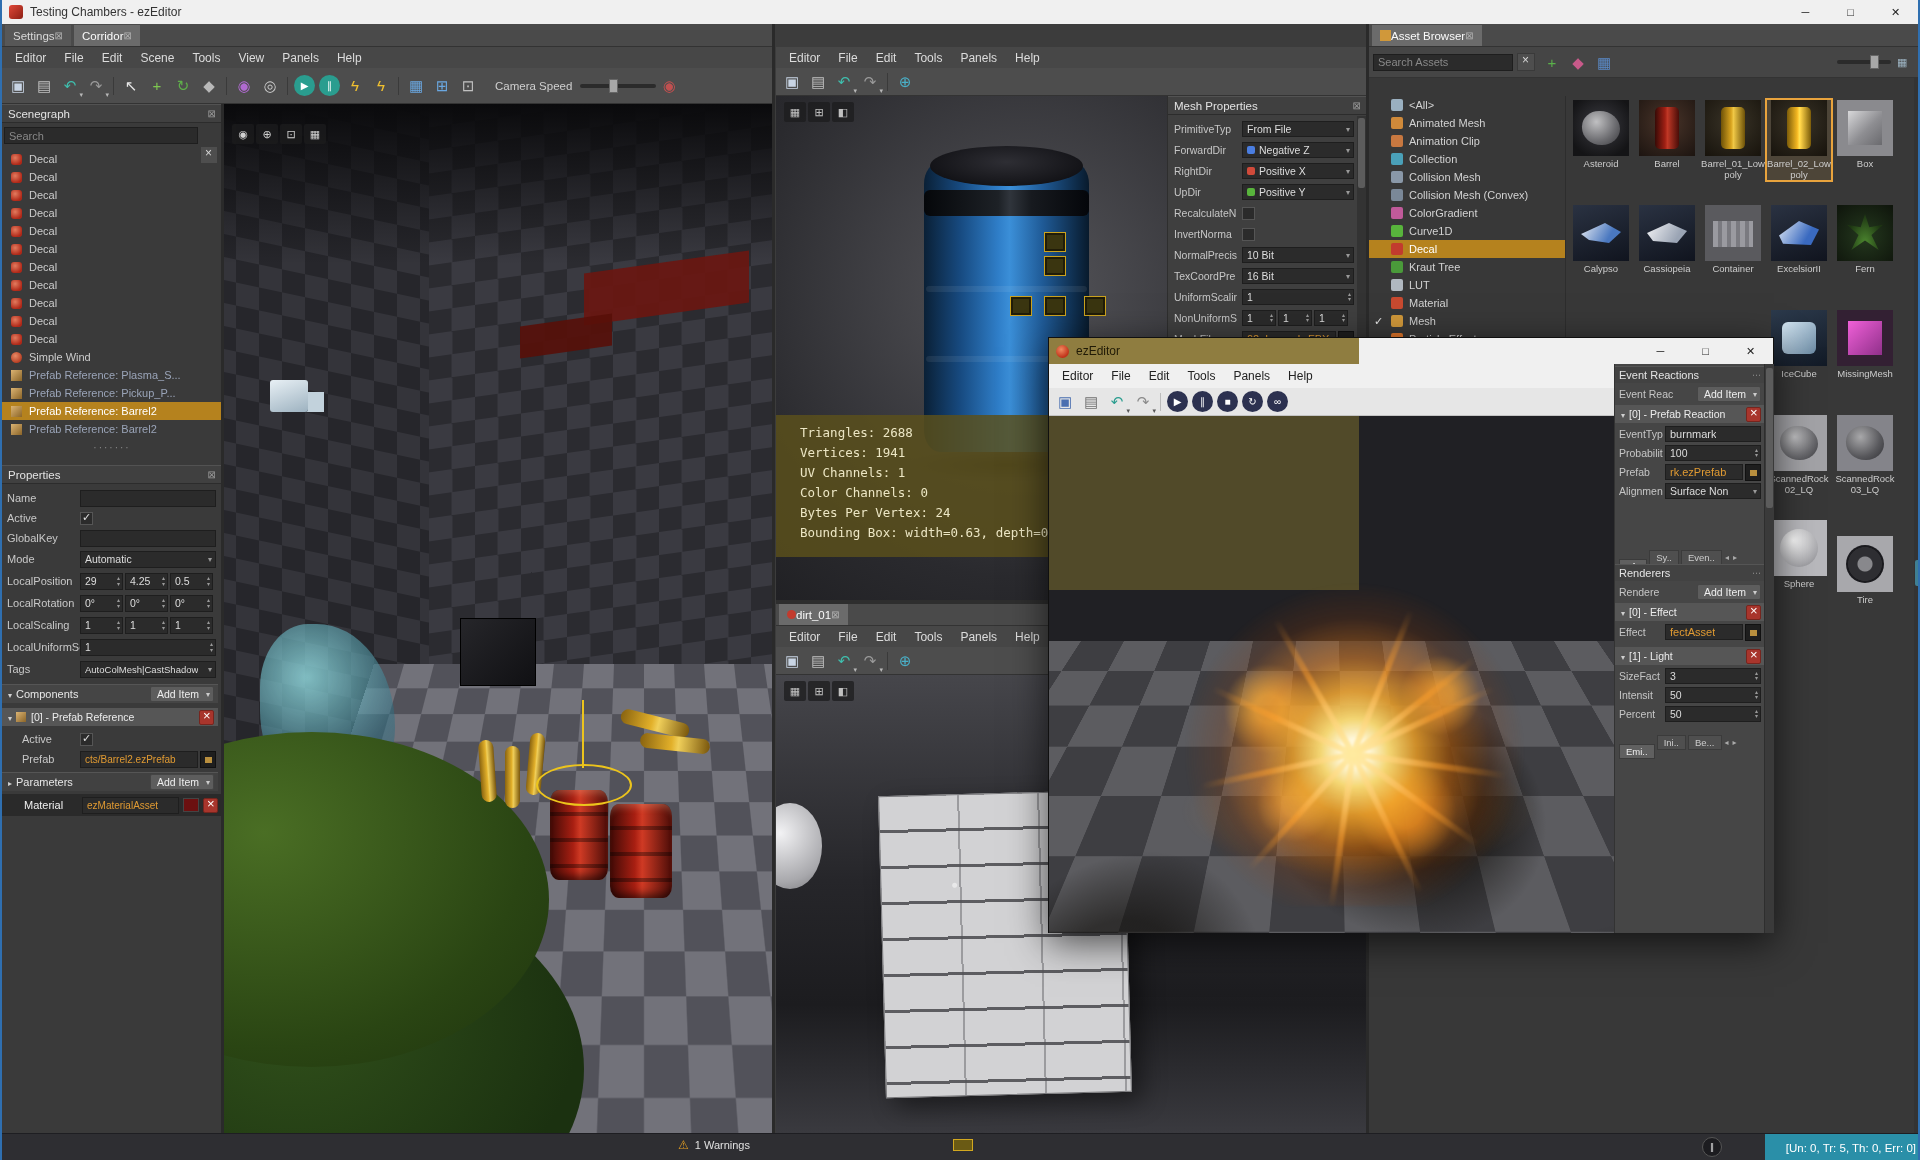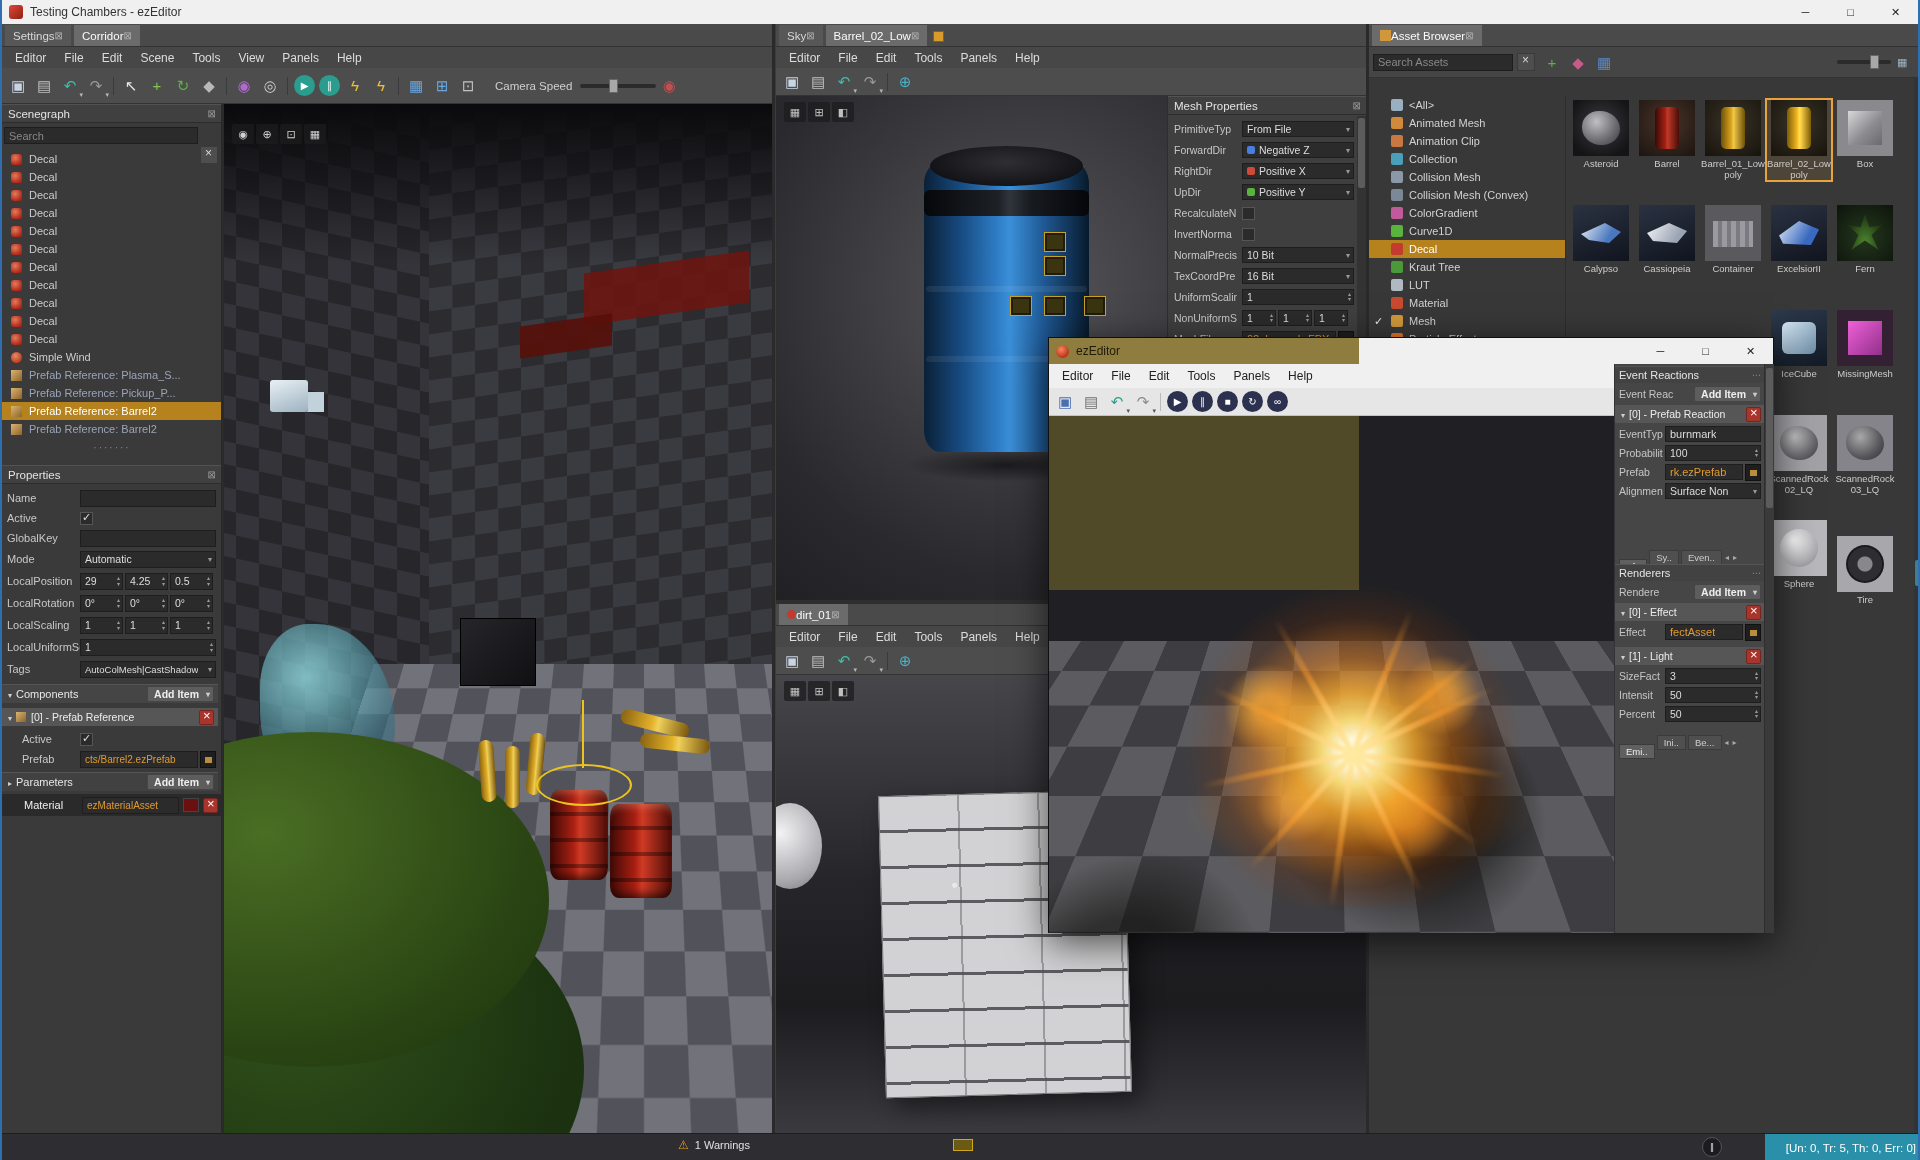--- a/index.html
+++ b/index.html
@@ -55,21 +55,21 @@
 .dd::after{content:"▾";position:absolute;right:3px;color:#999;font-size:8px;}
 .spin{background:#2b2b2b;border:1px solid #1e1e1e;height:17px;display:flex;align-items:center;padding:0 10px 0 4px;font-size:10.5px;color:#ddd;position:relative;overflow:hidden;}
 .spin::before{content:"▴";position:absolute;right:2px;top:1px;font-size:6px;color:#999;line-height:7px;}
 .spin::after{content:"▾";position:absolute;right:2px;bottom:1px;font-size:6px;color:#999;line-height:7px;}
 .sw{width:43px;flex:none;}
 .s3{width:34px;flex:none;}
 .cb{width:13px;height:13px;background:#2b2b2b;border:1px solid #555;position:relative;flex:none;}
 .cb.on::after{content:"✓";position:absolute;left:1px;top:-2px;font-size:11px;color:#e0e0e0;}
 .xbtn{width:15px;height:15px;background:#a8352c;border:1px solid #76251e;border-radius:2px;position:relative;flex:none;}
 .xbtn::after{content:"×";position:absolute;left:3px;top:-3px;font-size:13px;color:#fff;}
-.additem{height:16px;background:#5d5d5d;border:1px solid #454545;border-radius:2px;display:flex;align-items:center;padding:0 14px 0 6px;font-size:10.5px;color:#eee;position:relative;white-space:nowrap;font-weight:bold;}
+.additem{height:16px;background:#5d5d5d;border:1px solid #454545;border-radius:2px;display:flex;align-items:center;padding:0 14px 0 6px;font-size:10.5px;color:#eee;position:relative;white-space:nowrap;}
 .additem::after{content:"▾";position:absolute;right:3px;font-size:8px;color:#ccc;}
 .browse-btn{width:16px;height:17px;background:#1e1e1e;border:1px solid #111;position:relative;flex:none;}
 .browse-btn::after{content:"";position:absolute;left:4px;top:5px;width:7px;height:6px;background:#b98f3e;}
 .orange{color:#e09a32;}
 .prop-row{position:absolute;left:0;width:214px;height:18px;display:flex;align-items:center;}
 .prop-label{width:78px;padding-left:5px;font-size:11px;color:#c8c8c8;white-space:nowrap;overflow:hidden;flex:none;}
 .prop-val{flex:1;display:flex;align-items:center;gap:2px;min-width:0;}
 .comp-head{position:absolute;left:0;width:216px;height:19px;background:#454545;border-top:1px solid #555;display:flex;align-items:center;padding-left:6px;font-size:11px;color:#e6e6e6;}
 .comp-head .additem{margin-left:auto;margin-right:4px;}
 .tri::before{content:"▾";font-size:8px;color:#cfcfcf;margin-right:4px;}
@@ -581,31 +581,20 @@
         </div>
         <div class="tb-btn">
           <div class="tb-glyph" style="color: rgb(208, 208, 208);">⊡</div>
         </div>
         <div class="tb-btn">
           <div class="tb-glyph" style="color: rgb(208, 208, 208);">▦</div>
         </div>
       </div>
   </div>
 
-  <div class="tabbar abs" style="left:774px;top:24px;width:591px;height:23px;">
-    <div class="tab">
-      <span>Sky</span>
-      <span class="tabx"></span>
-    </div>
-    <div class="tab active">
-      <span>Barrel_02_Low</span>
-      <span class="tabx"></span>
-    </div>
-    <div class="orsq"></div>
-  </div>
   <div class="menubar abs" id="mm" style="left:774px;top:47px;width:591px;height:21px;">
       <div class="menu-item">Editor</div>
       <div class="menu-item">File</div>
       <div class="menu-item">Edit</div>
       <div class="menu-item">Tools</div>
       <div class="menu-item">Panels</div>
       <div class="menu-item">Help</div>
     </div>
   <div class="toolbar abs" style="left:774px;top:68px;width:591px;height:28px;">
     <div class="tbrow" id="mt-icons">
@@ -643,20 +632,30 @@
           <div class="tb-glyph" style="color: rgb(192, 192, 192);">▦</div>
         </div>
         <div class="tb-btn">
           <div class="tb-glyph" style="color: rgb(192, 192, 192);">⊞</div>
         </div>
         <div class="tb-btn">
           <div class="tb-glyph" style="color: rgb(192, 192, 192);">◧</div>
         </div>
       </div>
   </div>
+  <div id="stats-band">
+      <div id="mesh-stats">
+        <div class="stat-line">Triangles: 2688</div>
+        <div class="stat-line">Vertices: 1941</div>
+        <div class="stat-line">UV Channels: 1</div>
+        <div class="stat-line">Color Channels: 0</div>
+        <div class="stat-line">Bytes Per Vertex: 24</div>
+        <div class="stat-line">Bounding Box: width=0.63, depth=0</div>
+      </div>
+    </div>
   <div id="mesh-props">
     <div class="panel-h">
       <span>Mesh Properties</span>
       <span class="grow"></span>
       <span class="ph-ico"></span>
     </div>
     <div id="mp-rows">
         <div class="gp-row" style="top: 24px; left: 2px;">
           <div class="gp-label" style="width: 72px;">PrimitiveTyp</div>
           <div class="gp-val" style="width: 112px;">

